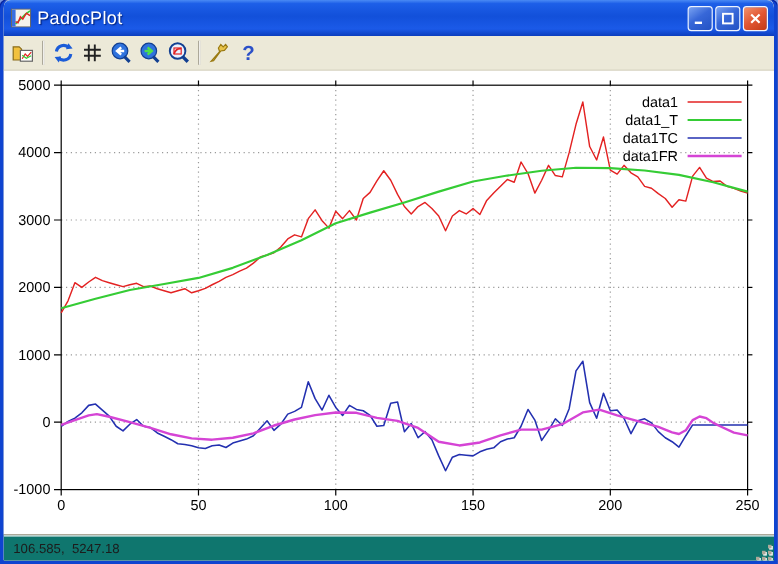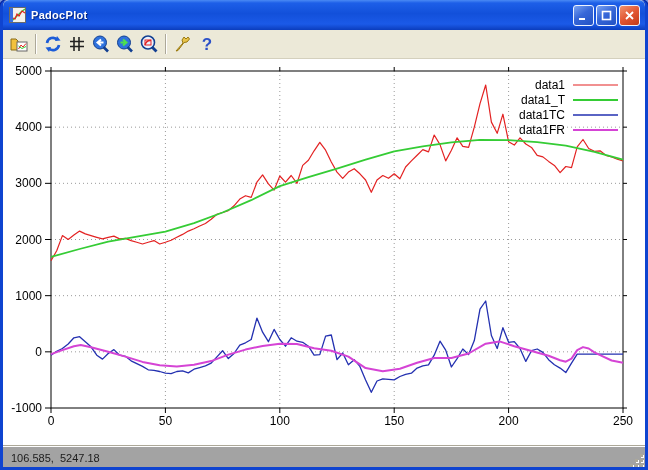--- a/index.html
+++ b/index.html
@@ -3,36 +3,36 @@
 <meta charset="utf-8">
 <style>
   html,body{margin:0;padding:0;background:#7a96df;font-family:"Liberation Sans",sans-serif;}
   .window{position:relative;width:648px;height:470px;background:#ece9d8;
     border-left:3px solid #0f44d0;border-right:3px solid #0f44d0;border-bottom:3px solid #0f44d0;
     box-shadow:0 0 0 1px #07239e;border-radius:7px 7px 0 0;overflow:hidden;box-sizing:border-box;}
   .titlebar{height:30px;display:flex;align-items:center;padding:0 5px 0 6px;
     background:linear-gradient(180deg,#4a8af4 0%,#1d5fe8 10%,#1250da 45%,#1b5ae8 80%,#0b3dbd 100%);
     border-radius:6px 6px 0 0;}
   .title-icon{width:17px;height:16px;margin-right:5px;flex:0 0 auto;}
-  .title-text{color:#fff;font-weight:bold;font-size:11px;letter-spacing:.3px;
+  .title-text{color:#fff;font-weight:normal;font-size:15px;letter-spacing:.3px;
     text-shadow:1px 1px 1px #00207a;flex:1 1 auto;}
   .tb-btns{display:flex;gap:2px;}
   .tb-btn{width:21px;height:21px;border-radius:3px;border:1px solid #eef4ff;
     display:flex;align-items:center;justify-content:center;color:#fff;font-size:12px;line-height:1;
     background:linear-gradient(145deg,#7aa3f2 0%,#3767d8 45%,#2352c4 100%);cursor:default;box-sizing:border-box;}
   .tb-btn.close{background:linear-gradient(145deg,#f0936e 0%,#e25633 50%,#c23a17 100%);}
   .tb-btn svg{display:block;}
   .toolbar{height:28px;background:#ece9d8;display:flex;align-items:center;padding:0 4px;
     border-bottom:1px solid #d4d0bd;}
   .tool-btn{width:24px;height:24px;display:flex;align-items:center;justify-content:center;
     border:1px solid transparent;border-radius:2px;background:transparent;padding:0;cursor:default;}
   .tool-sep{width:1px;height:20px;background:#aca899;border-right:1px solid #fff;margin:0 4px;}
   .client{position:relative;width:642px;height:386px;background:#fff;}
   .client svg{display:block;cursor:crosshair;}
-  .statusbar{height:23px;background:#a3a3a3;border-top:1px solid #aca899;box-shadow:inset 0 1px 0 #fff;
+  .statusbar{height:23px;background:#0f766e;border-top:1px solid #aca899;box-shadow:inset 0 1px 0 #fff;
     display:flex;align-items:center;padding:0 8px;position:relative;}
   .status-text{font-size:11px;color:#1c1c1c;white-space:pre;}
   .grip{position:absolute;right:2px;bottom:2px;width:13px;height:13px;}
   .grip i{position:absolute;width:3px;height:3px;background:#aca899;box-shadow:1px 1px 0 #fff;}
   .grip i:nth-child(1){right:0;bottom:0}
   .grip i:nth-child(2){right:5px;bottom:0}
   .grip i:nth-child(3){right:0;bottom:5px}
   .grip i:nth-child(4){right:10px;bottom:0}
   .grip i:nth-child(5){right:5px;bottom:5px}
   .grip i:nth-child(6){right:0;bottom:10px}

